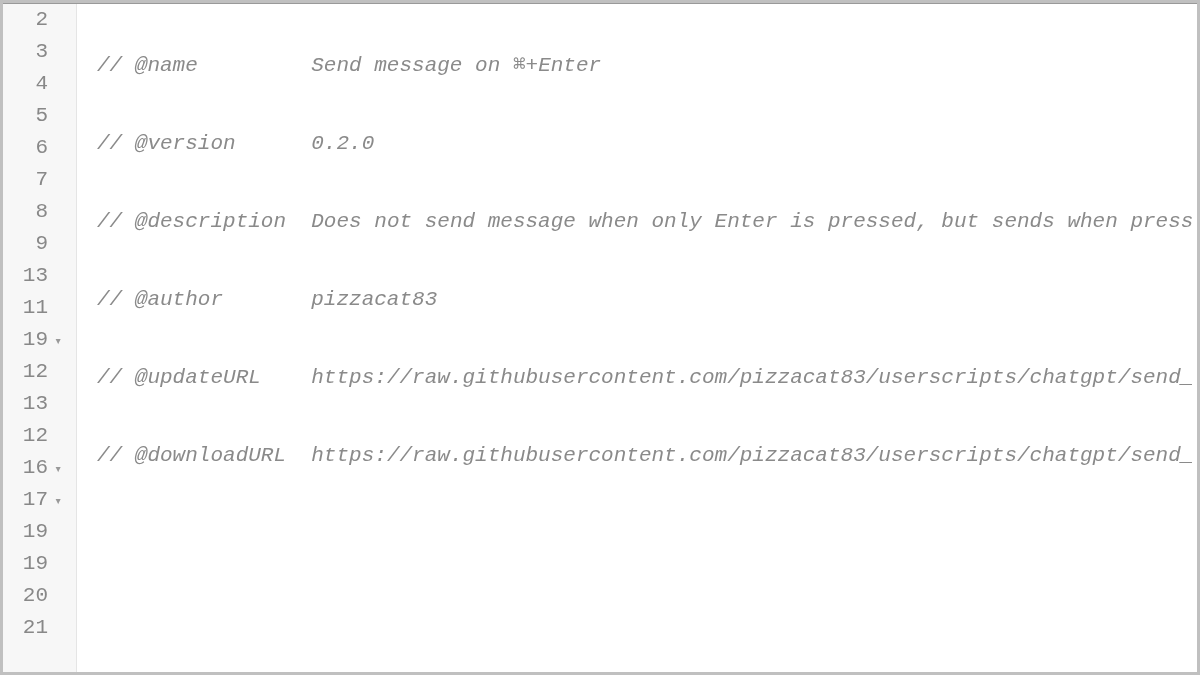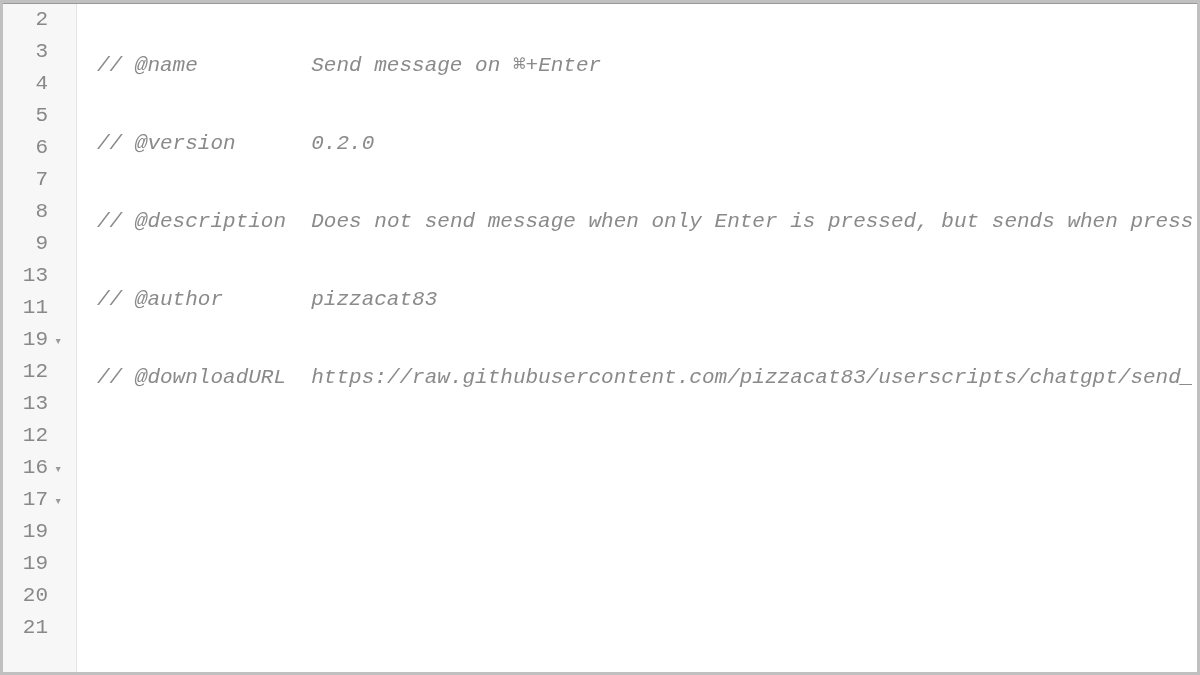--- a/index.html
+++ b/index.html
@@ -91,20 +91,21 @@
           <div class="gutter-line"><span>19</span><span class="fold"></span></div>
           <div class="gutter-line"><span>20</span><span class="fold"></span></div>
           <div class="gutter-line"><span>21</span><span class="fold"></span></div>
         </div>
 
   <div class="code">
     <div class="code-line"><span class="c-comment">// </span><span class="c-comment">@name</span><span class="c-comment">         </span><span class="c-comment">Send message on ⌘+Enter</span></div>
     <div class="code-line"><span class="c-comment">// </span><span class="c-comment">@version</span><span class="c-comment">      </span><span class="c-comment">0.2.0</span></div>
     <div class="code-line"><span class="c-comment">// </span><span class="c-comment">@description</span><span class="c-comment">  </span><span class="c-comment">Does not send message when only Enter is pressed, but sends when press</span></div>
     <div class="code-line"><span class="c-comment">// </span><span class="c-comment">@author</span><span class="c-comment">       </span><span class="c-comment">pizzacat83</span></div>
+    <div class="code-line"><span class="c-comment">// </span><span class="c-comment">@updateURL</span><span class="c-comment">    </span><span class="c-comment">https://raw.githubusercontent.com/pizzacat83/userscripts/chatgpt/send_</span></div>
     <div class="code-line"><span class="c-comment">// </span><span class="c-comment">@downloadURL</span><span class="c-comment">  </span><span class="c-comment">https://raw.githubusercontent.com/pizzacat83/userscripts/chatgpt/send_</span></div>
     
     
     
     
     
     
     
     
     

